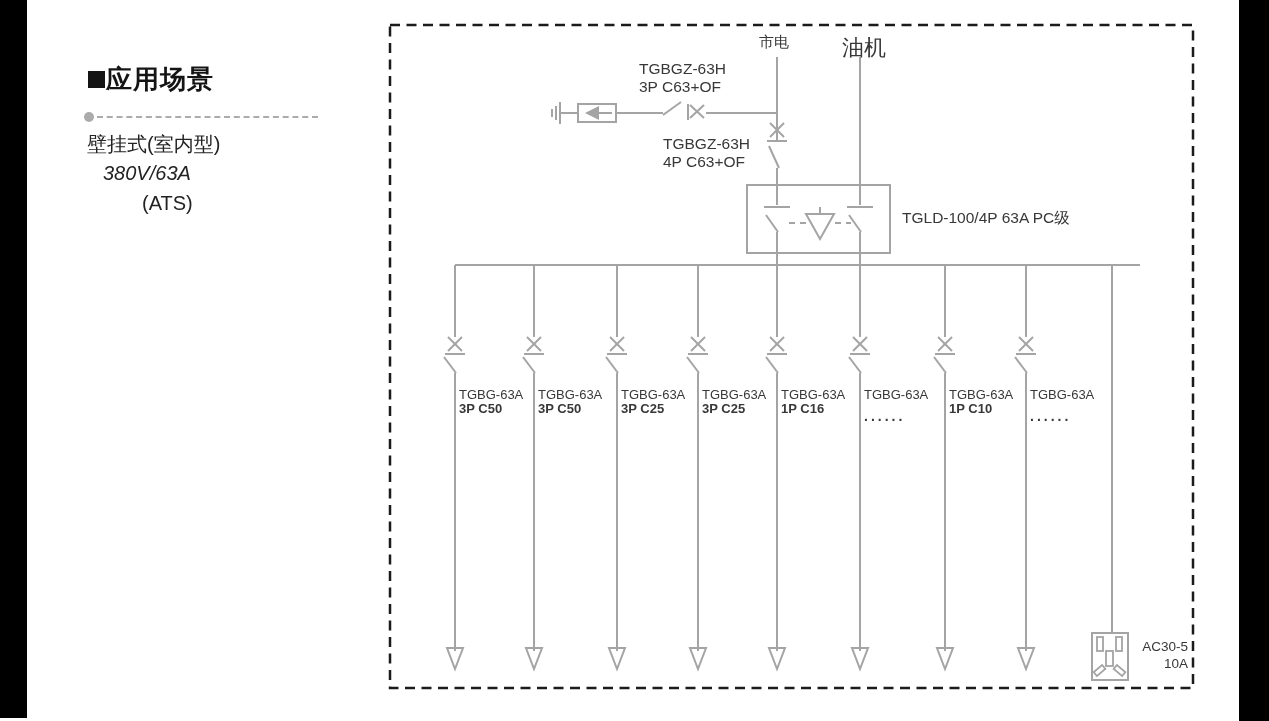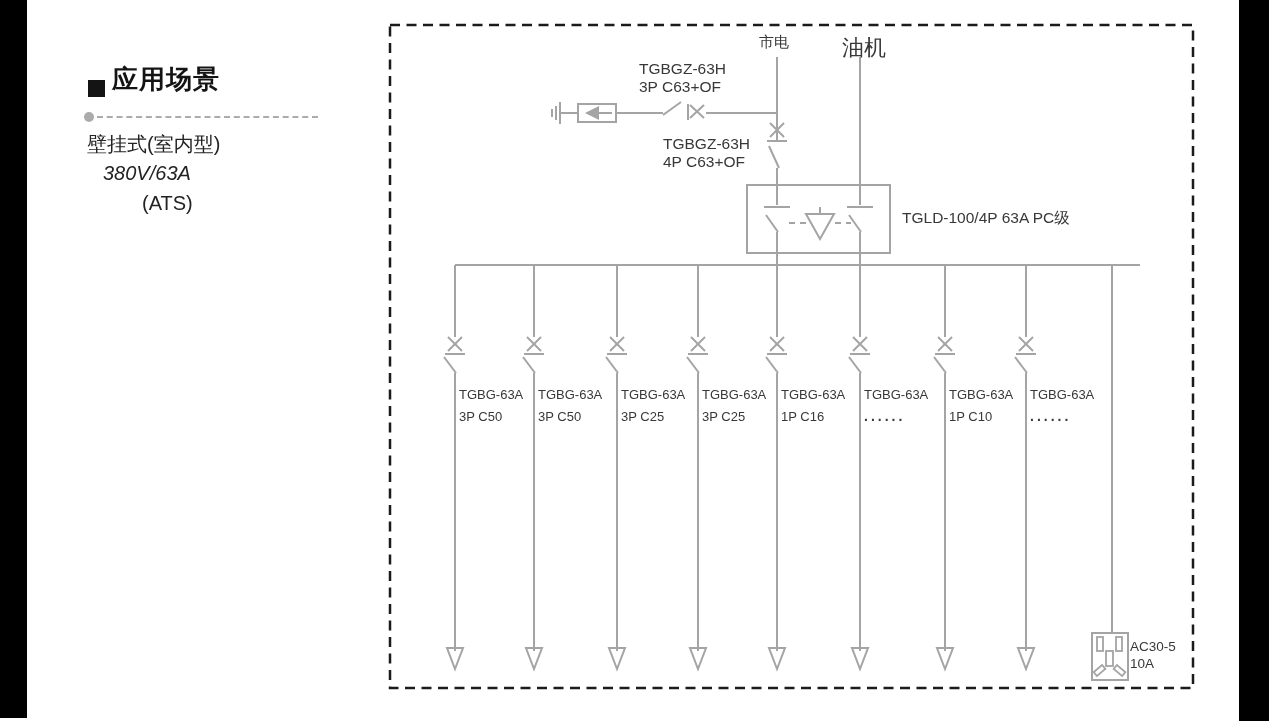--- a/index.html
+++ b/index.html
@@ -6,42 +6,42 @@
   .stage{
     position:relative;width:1269px;height:721px;background:#fff;overflow:hidden;
     font-family:"Liberation Sans","DejaVu Sans",sans-serif;
     --line:#a4a4a4; --text:#383838; --ink:#141414;
   }
   .bar{position:absolute;top:0;background:#000;}
   .bar-left{left:0;width:27px;height:718px;}
   .bar-right{left:1239px;width:30px;height:721px;}
 
   
-  .heading{position:absolute;left:88px;top:62px;display:flex;align-items:flex-end;gap:7px;
+  .heading{position:absolute;left:88px;top:62px;display:flex;align-items:center;gap:1px;
            font-size:26px;font-weight:bold;color:var(--ink);letter-spacing:1px;}
   .heading .sq{width:17px;height:17px;background:var(--ink);flex:0 0 auto;}
   .rule{position:absolute;left:84px;top:112px;width:234px;display:flex;align-items:center;}
   .rule .dot{width:10px;height:10px;border-radius:50%;background:#ababab;flex:0 0 auto;}
   .rule .dashes{flex:1;border-top:2px dashed #ababab;margin-left:3px;height:0;}
   .spec{position:absolute;font-size:20px;color:#232323;white-space:nowrap;text-align:center;}
   .spec1{left:87px;top:131px;}
   .spec2{left:103px;top:162px;font-style:italic;}
   .spec3{left:118px;top:192px;margin-left:24px;}
 
   
   svg.diagram{position:absolute;left:0;top:0;}
   .dlabel{position:absolute;color:var(--text);white-space:nowrap;}
   .lab-mains{left:759px;top:33px;font-size:15px;}
   .lab-gen{left:842px;top:33px;font-size:22px;}
   .lab-spd{left:639px;top:60px;font-size:15.5px;line-height:18px;}
   .lab-mainbrk{left:663px;top:135px;font-size:15.5px;line-height:18px;}
   .lab-ats{left:902px;top:208px;font-size:15.5px;}
-  .lab-socket{left:1130px;top:638px;width:58px;text-align:left;font-size:13.5px;line-height:17px;}
+  .lab-socket{left:1130px;top:638px;width:58px;text-align:right;font-size:13.5px;line-height:17px;}
   .blabel{position:absolute;top:388px;font-size:13px;line-height:14px;color:var(--text);white-space:nowrap;}
-  .blabel .bspec{margin-top:8px;}
+  .blabel .bspec{font-weight:bold;}
   .blabel .bspec.dots{font-weight:700;letter-spacing:3px;font-size:14px;margin-top:7px;}
 </style>
 </head>
 <body>
 
 <div class="stage" style="--line: #a4a4a4; --text: #383838;">
   <div class="bar bar-left"></div>
   <div class="bar bar-right"></div>
 
   <div class="heading">

